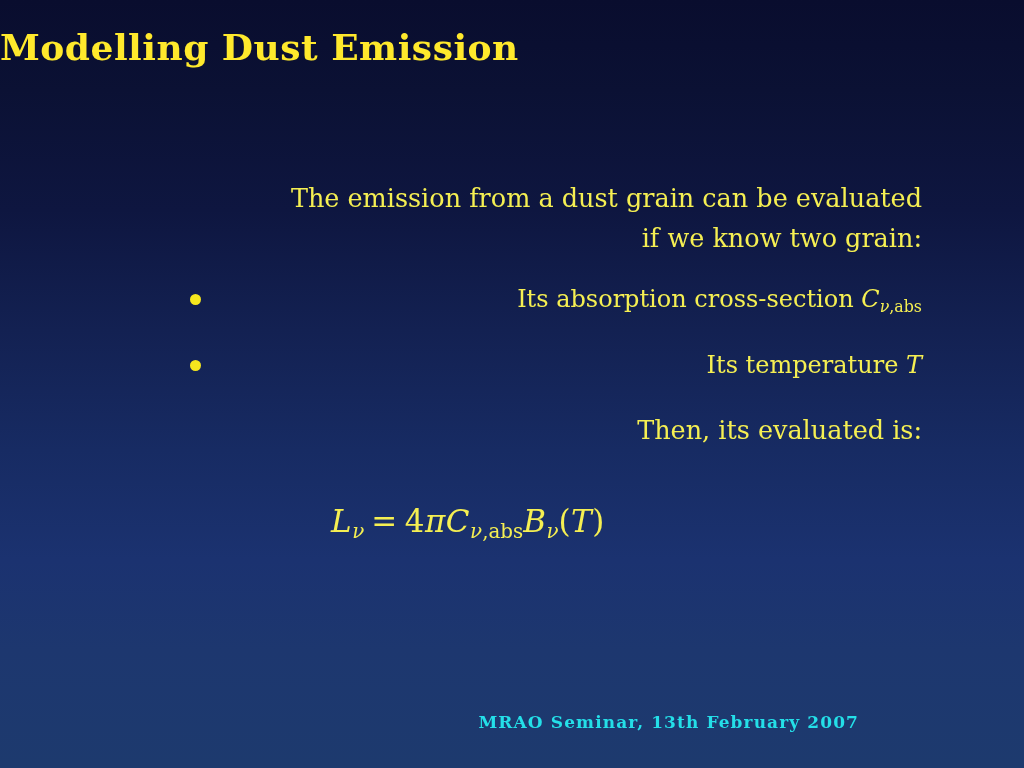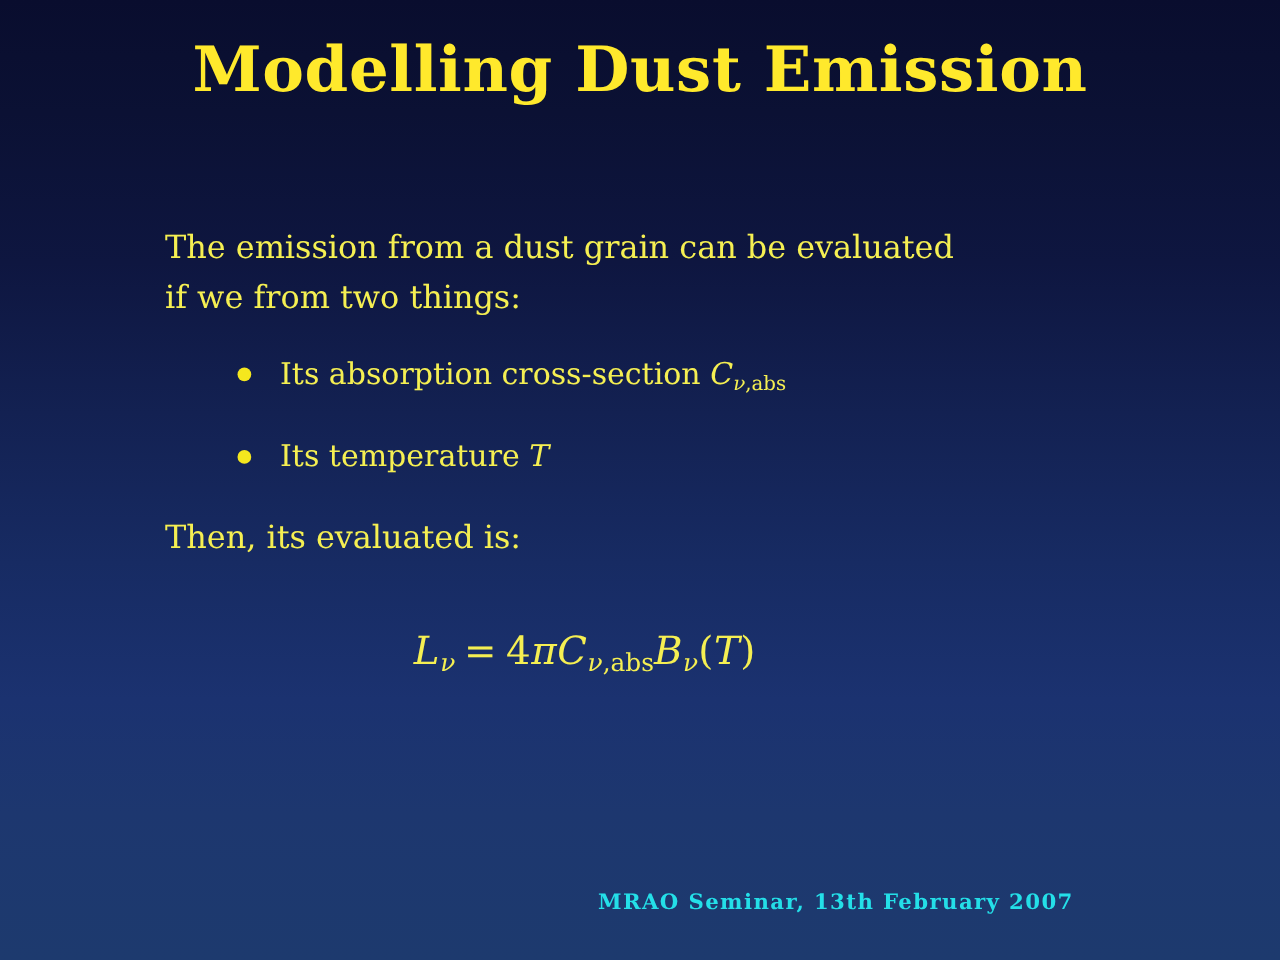--- a/index.html
+++ b/index.html
@@ -31,40 +31,41 @@
         #1d3a6e 768px);
     overflow: hidden;
   }
 
   
   #title {
     position: absolute;
     top: 28px;
     left: 0;
     width: 1024px;
-    text-align: center;
+    text-align: left;
     color: #ffe92c;
     font-family: "DejaVu Serif", serif;
     font-weight: bold;
-    font-size: 50px;
+    font-size: 36px;
     letter-spacing: 0.5px;
     line-height: 1.1;
     white-space: nowrap;
   }
 
   
   #body-block {
     position: absolute;
     left: 132px;
     top: 178px;
     width: 790px;
     color: #f5ef52;
     font-family: "DejaVu Serif", serif;
     font-size: 25.5px;
     line-height: 40px;
+    text-align: right;
   }
 
   .para {
     color: #f5ef52;
     white-space: normal;
   }
 
   .para .line { display: block; }
 
   
@@ -157,21 +158,21 @@
 <body>
 
 <div id="slide">
 
   <div id="title">Modelling Dust Emission</div>
 
   <div id="body-block">
 
     <div class="para">
       <span class="line">The emission from a dust grain can be evaluated</span>
-      <span class="line">if we from two things:</span>
+      <span class="line">if we know two grain:</span>
     </div>
 
     <ul id="bullets">
 
       <li>
         <span class="bullet-dot"></span>
         <span>Its absorption cross-section </span><span class="mi">C</span><span class="msub"><span class="mgreek">ν</span><span class="msub-rm">,</span><span class="msub-rm">abs</span></span>
       </li>
 
       <li>

